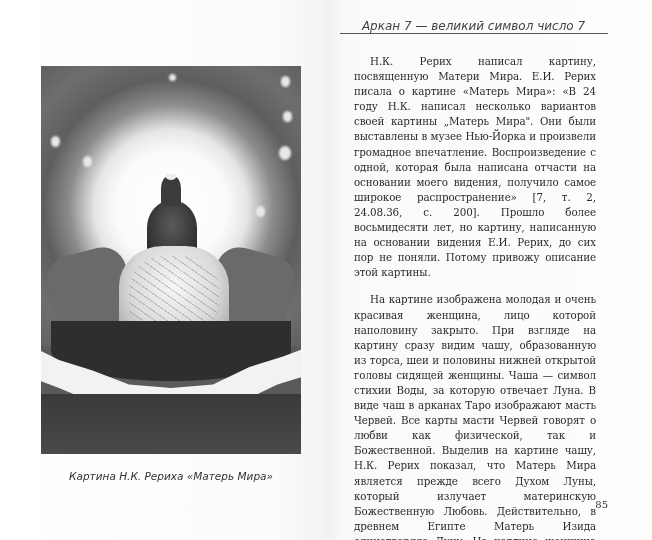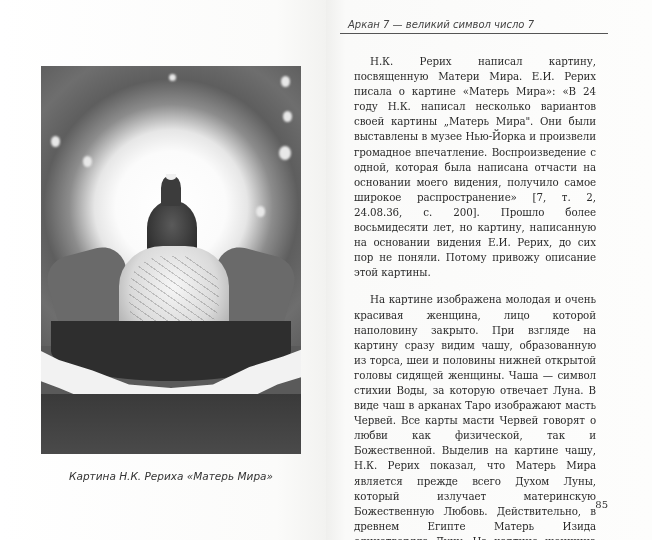--- a/index.html
+++ b/index.html
@@ -74,22 +74,22 @@
     position: absolute; left: 0; bottom: 0; width: 260px; height: 60px;
     background: linear-gradient(#3a3a3a, #4a4a4a);
   }
   .caption {
     position: absolute; left: 41px; top: 470px; width: 260px; text-align: center;
     font-family: "DejaVu Sans", sans-serif; font-style: italic; font-size: 10.5px;
     color: #333;
   }
   
   .running-head {
-    position: absolute; left: 348px; top: 19px; width: 267px; text-align: left;
-    font-family: "DejaVu Sans", sans-serif; font-style: italic; font-size: 10px; color: #444;
+    position: absolute; left: 340px; top: 19px; width: 267px; text-align: center;
+    font-family: "DejaVu Sans", sans-serif; font-style: italic; font-size: 12px; color: #444;
   }
   .head-rule {
     position: absolute; left: 340px; top: 33px; width: 268px; height: 0;
     border-top: 1px solid #555;
   }
   .body-text {
     position: absolute; left: 342px; top: 42px; width: 266px;
     font-size: 10.3px; line-height: 15.1px; text-align: justify; color: #2b2b2b;
     letter-spacing: -0.1px;
   }

